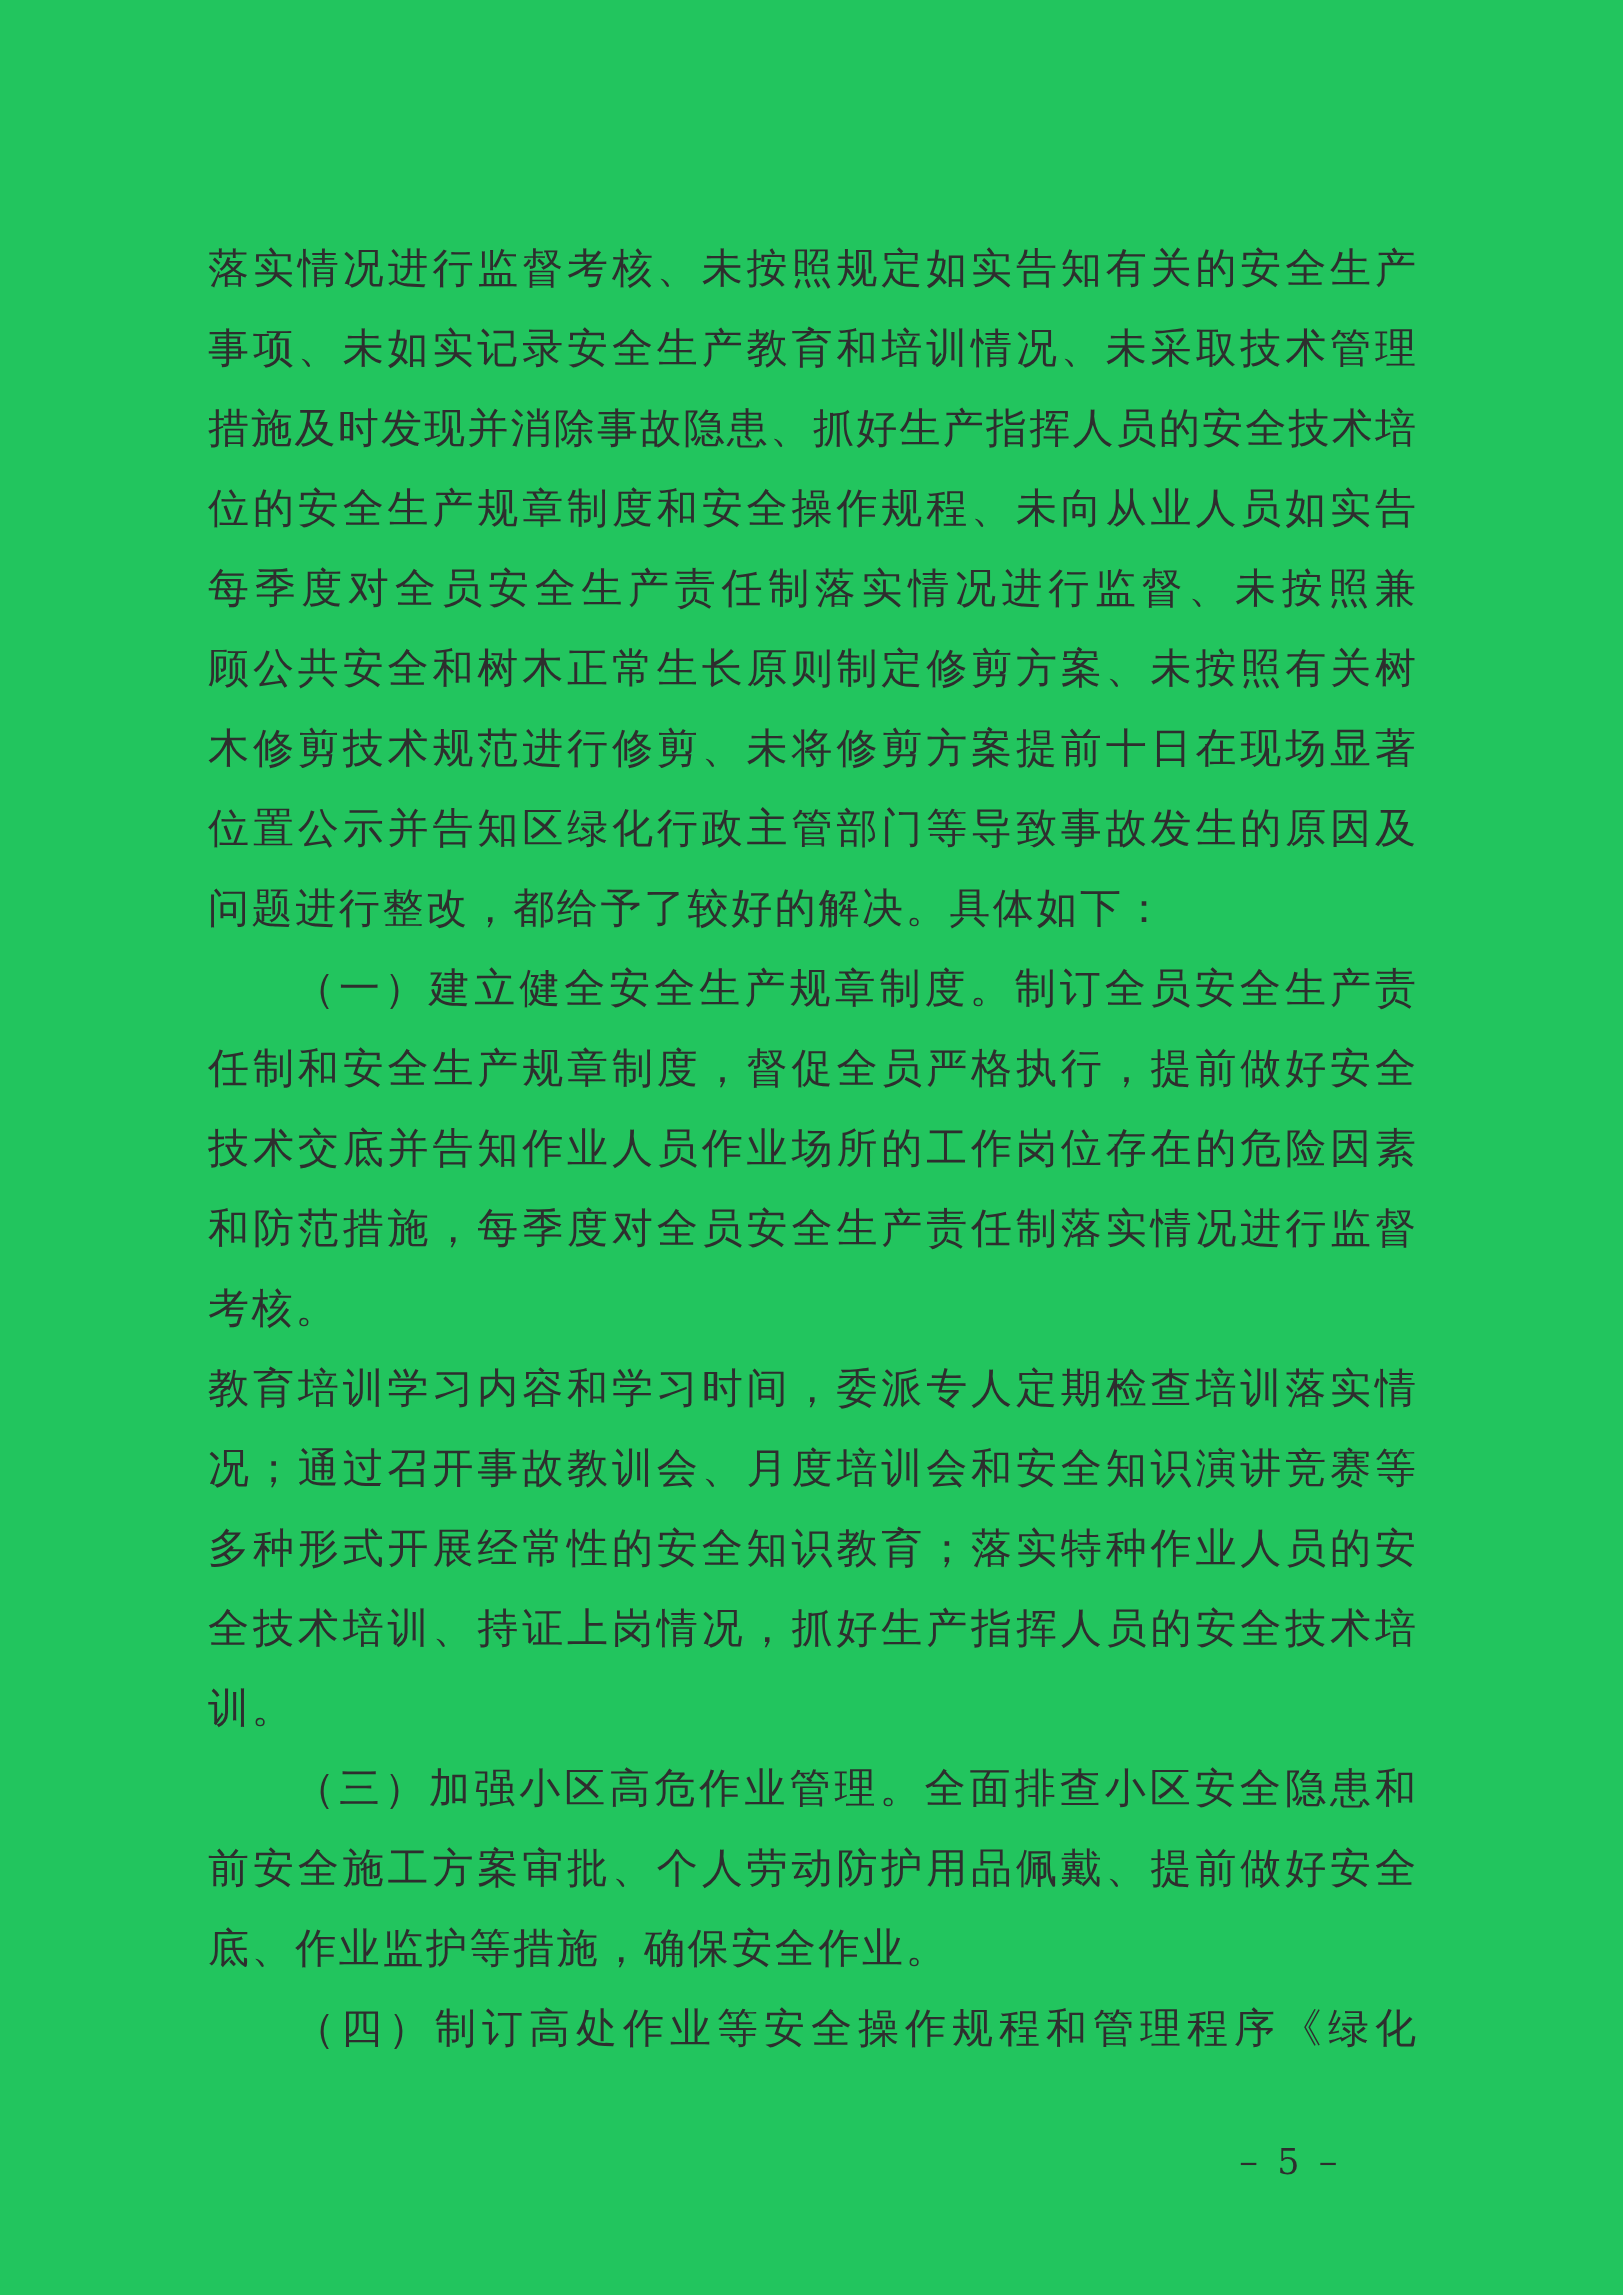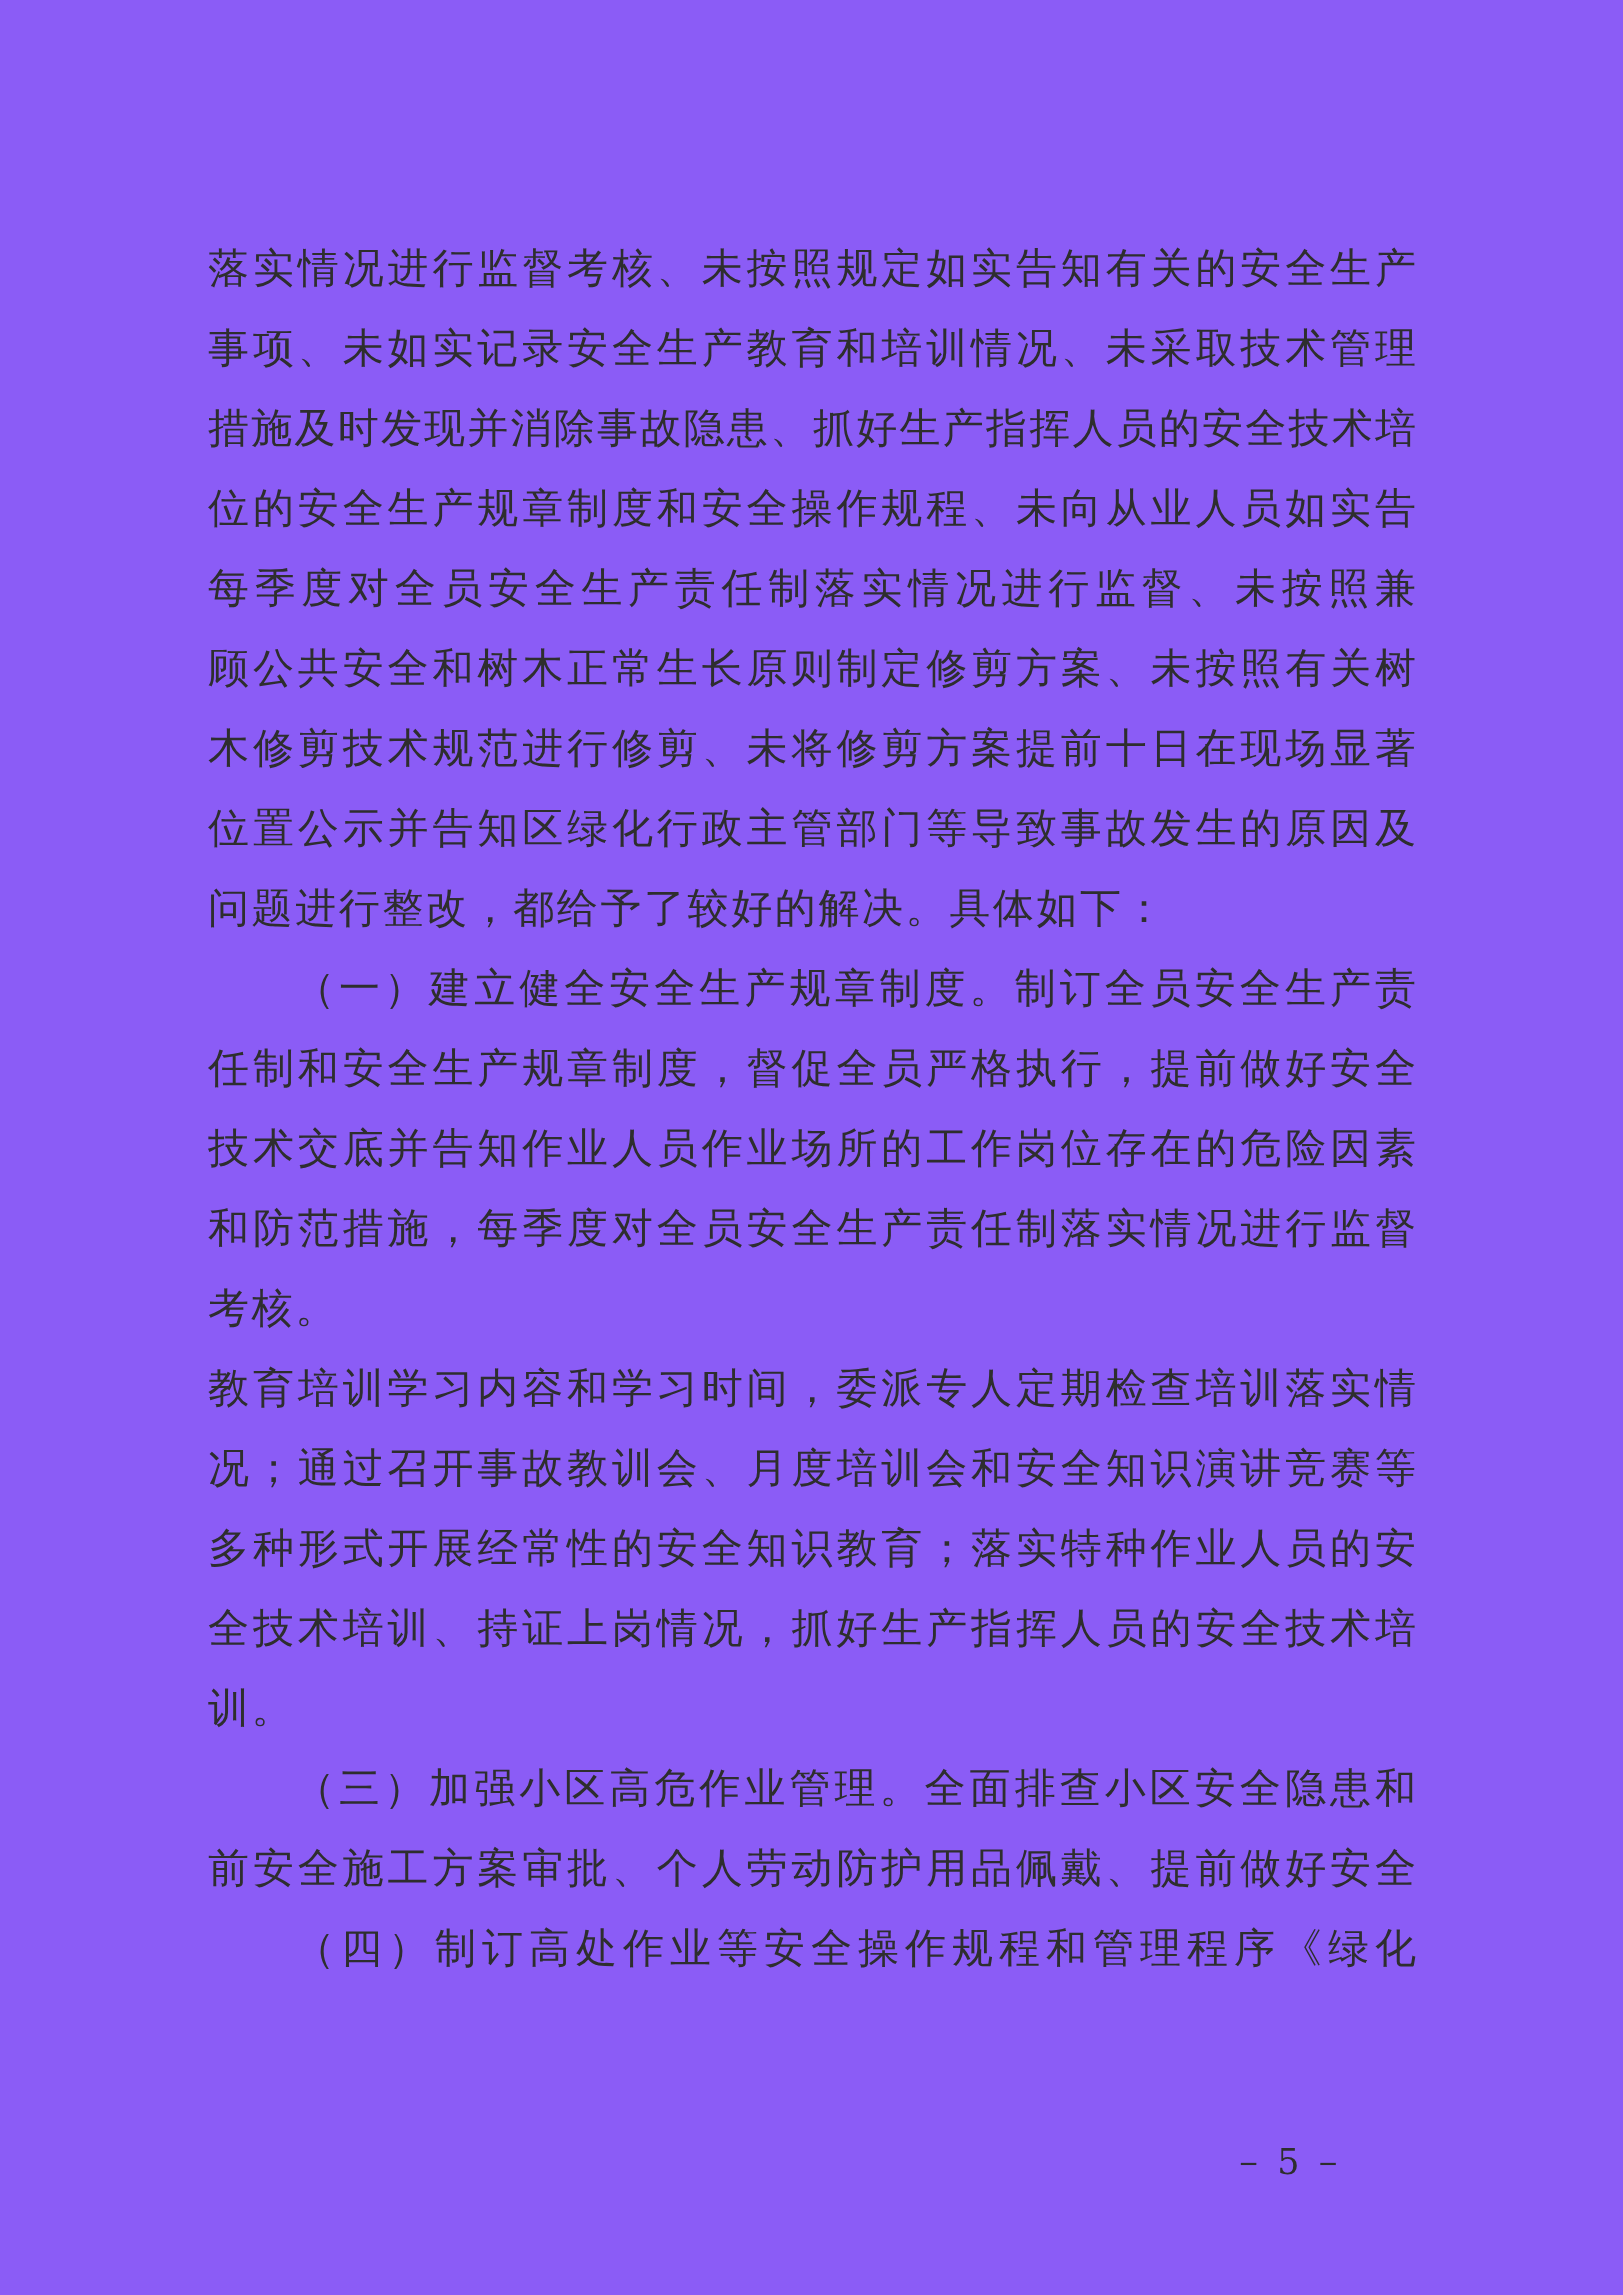--- a/index.html
+++ b/index.html
@@ -14,21 +14,21 @@
       overflow: hidden;
       font-family: "DejaVu Sans", "Liberation Sans", sans-serif;
       color: #2e2e2e;
     }
     .page {
       position: absolute;
       left: 0;
       top: 0;
       width: 1623px;
       height: 2295px;
-      background: #8b5cf6;
+      background: #22c55e;
     }
     .body-text {
       position: absolute;
       left: 208px;
       top: 228px;
       width: 1208px;
     }
     .line {
       display: block;
       height: 80px;
@@ -92,20 +92,21 @@
       <span class="line">教育培训学习内容和学习时间，委派专人定期检查培训落实情</span>
       <span class="line">况；通过召开事故教训会、月度培训会和安全知识演讲竞赛等</span>
       <span class="line">多种形式开展经常性的安全知识教育；落实特种作业人员的安</span>
       <span class="line">全技术培训、持证上岗情况，抓好生产指挥人员的安全技术培</span>
       <span class="line last">训。</span>
     </div>
 
     <div>
       <span class="line indent">（三）加强小区高危作业管理。全面排查小区安全隐患和</span>
       <span class="line">前安全施工方案审批、个人劳动防护用品佩戴、提前做好安全</span>
+      <span class="line last">底、作业监护等措施，确保安全作业。</span>
     </div>
 
     <div>
       <span class="line indent">（四）制订高处作业等安全操作规程和管理程序《绿化</span>
     </div>
 
   </div>
 
   <div class="page-number">－ 5 －</div>
 </div>

